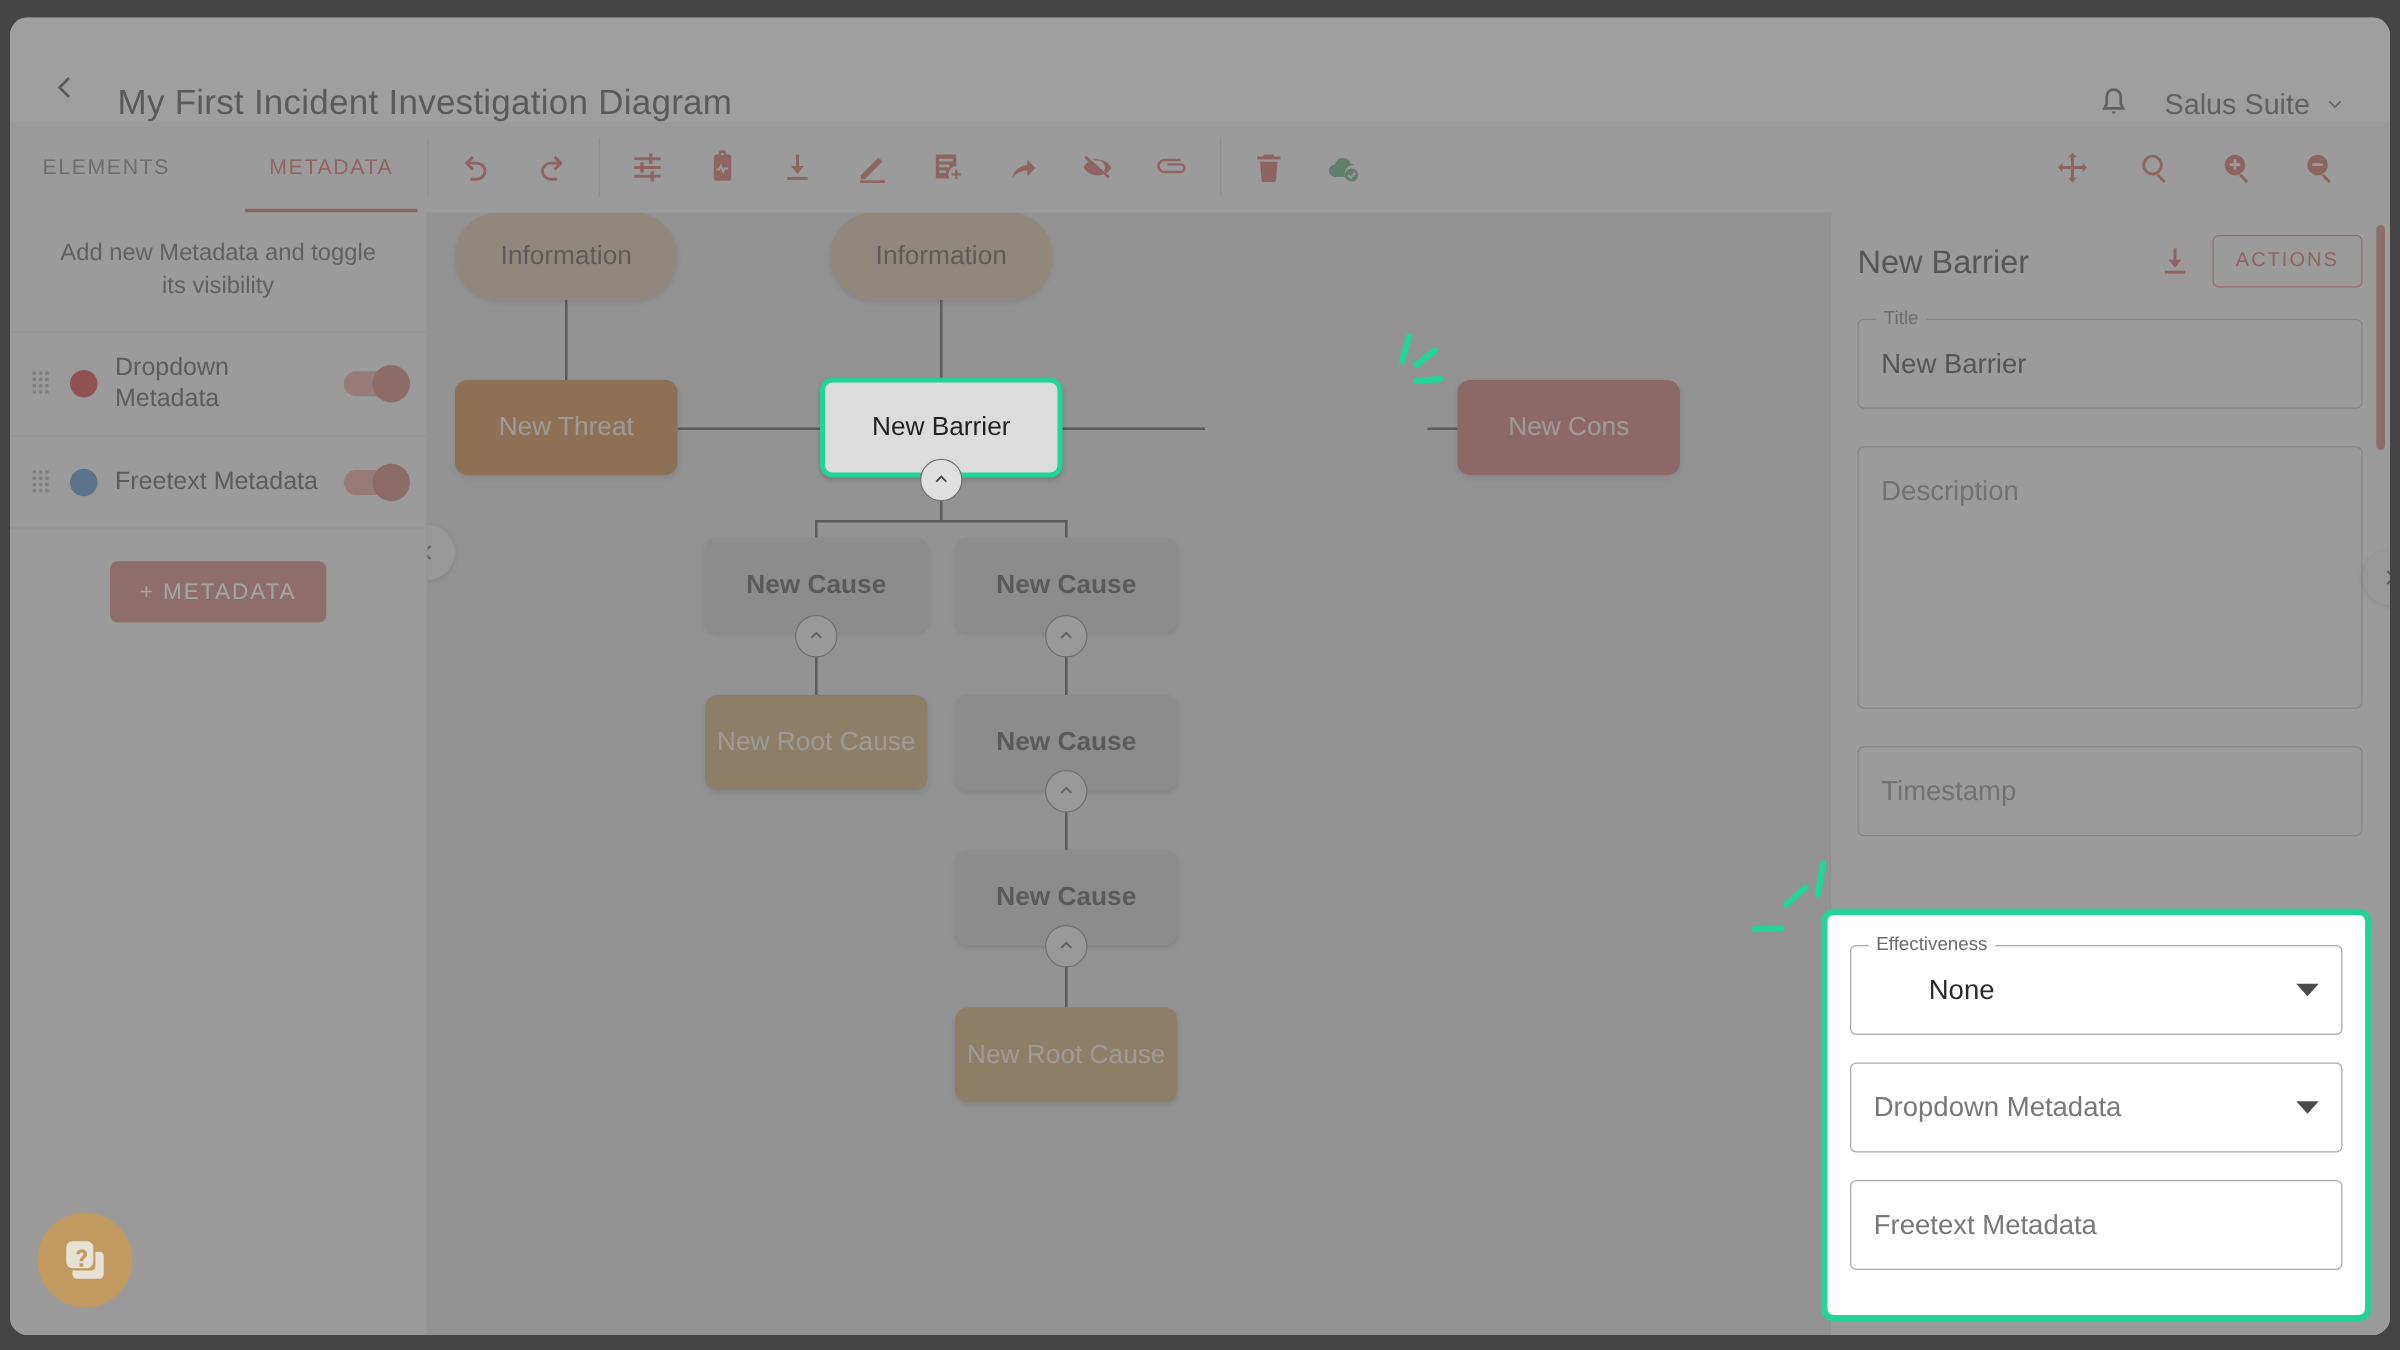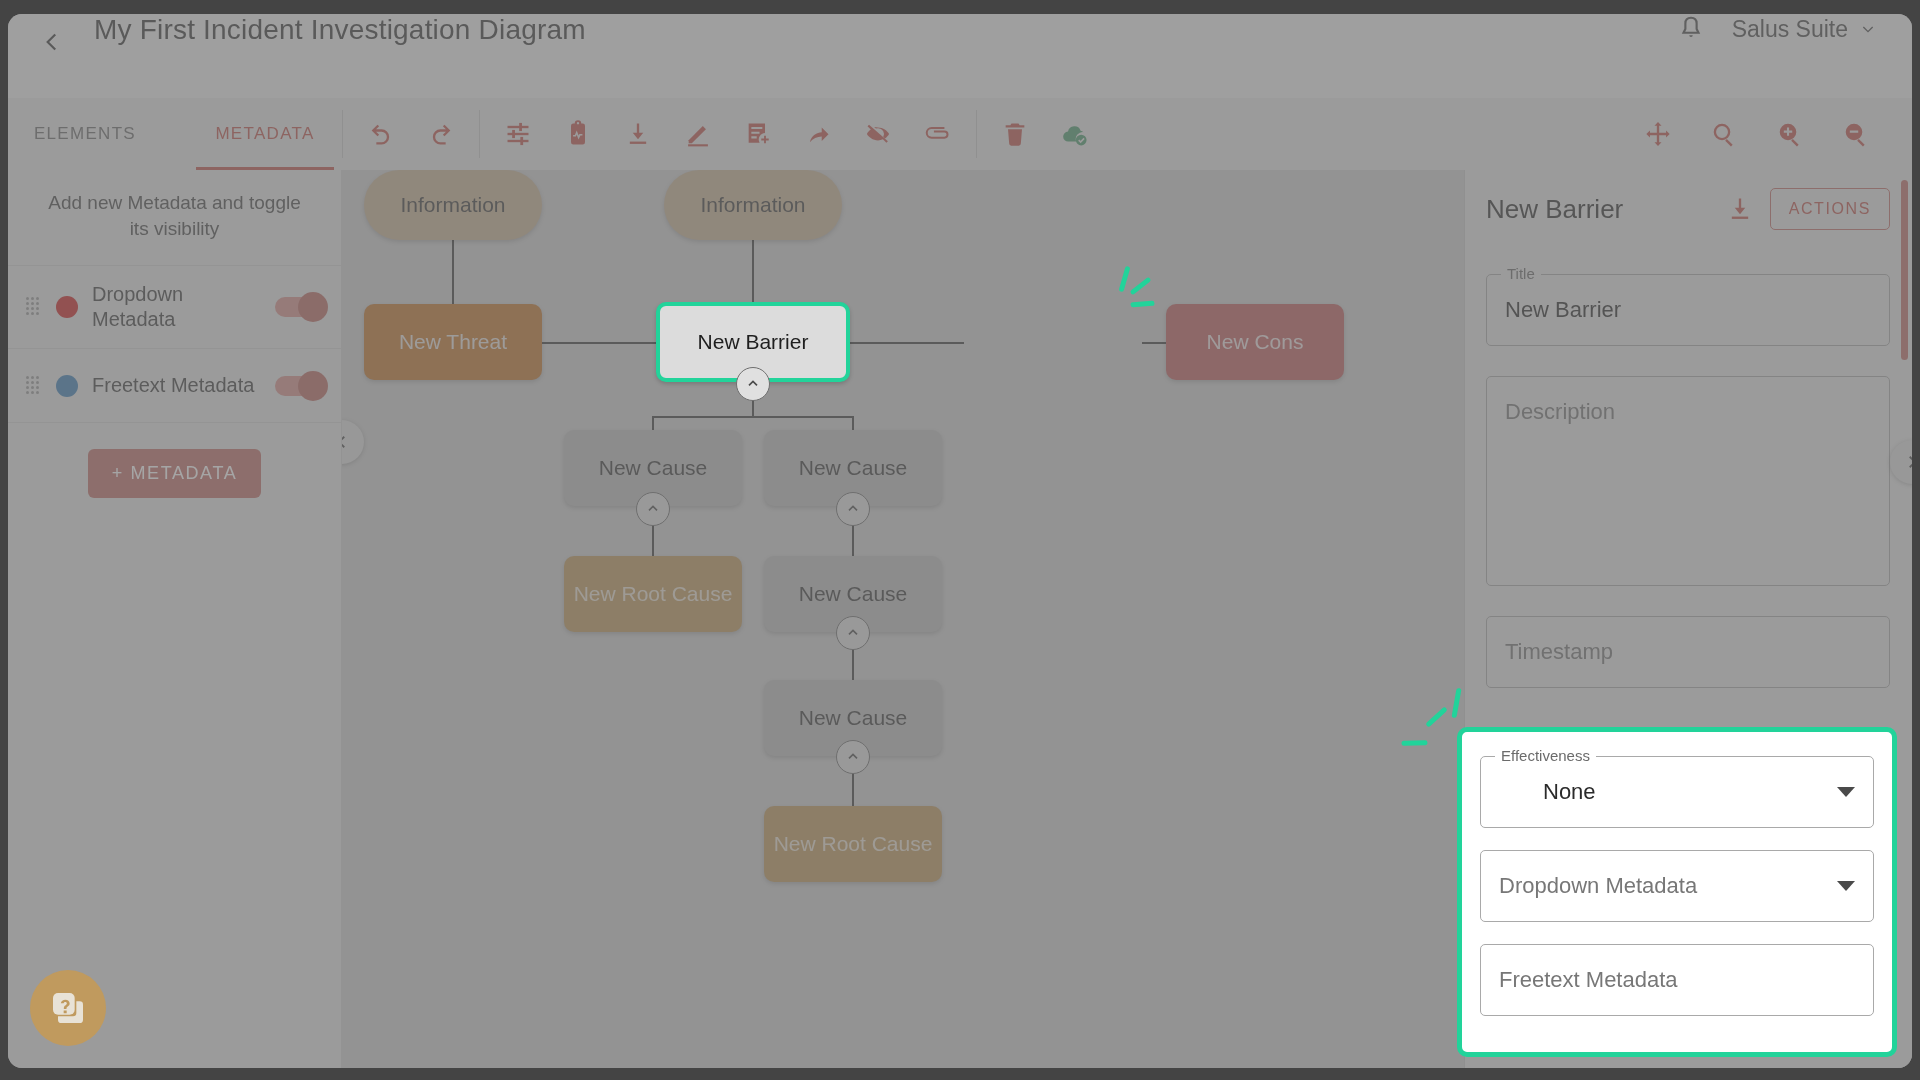--- a/index.html
+++ b/index.html
@@ -11,21 +11,21 @@
   
   .app {
     position:absolute; left:8px; top:14px; width:1904px; height:1054px;
     background:#d9d9d9; border-radius:14px; overflow:hidden;
   }
   
   .veil { position:absolute; inset:0; background:rgba(110,110,110,0.62); pointer-events:none; z-index:60;}
 
   
   .header { position:absolute; left:0; top:0; width:1904px; height:84px;
-            background:#efefef; display:flex; align-items:flex-start; }
+            background:#efefef; display:flex; align-items:flex-end; }
   .back-btn { width:56px; height:56px; margin-left:16px; display:flex; align-items:center;
               justify-content:center; color:#3c3c3c; font-size:30px; cursor:pointer; }
   .doc-title { font-size:28px; color:#3a3a3a; margin-left:14px; letter-spacing:.2px;}
   .header-right { margin-left:auto; display:flex; align-items:center; gap:26px; padding-right:36px;}
   .bell { width:30px; height:30px; cursor:pointer;}
   .suite { display:flex; align-items:center; gap:12px; font-size:23px; color:#4a4a4a; cursor:pointer;}
   .chev-dn { width:16px; height:16px; }
 
   
   .toolbar { position:absolute; left:0; top:84px; width:1904px; height:72px;
@@ -67,21 +67,21 @@
   .canvas { position:absolute; left:334px; top:156px; right:0; bottom:0;
             background:#cfcfcf; overflow:hidden; }
   .node { position:absolute; border-radius:10px; display:flex; align-items:center;
           justify-content:center; font-size:21px; box-shadow:0 2px 4px rgba(0,0,0,.18);
           cursor:pointer; text-align:right; }
   .node.info   { background:#c9b294; color:#3d3d3d; border-radius:46px; }
   .node.threat { background:#c2762f; color:#e9e4e0; }
   .node.barrier{ background:#dcdcdc; color:#1f1f1f; border:4px solid #22d39a; }
   .node.event  { background:#549a74; color:#e7eee9; }
   .node.conseq { background:#c06060; color:#efe3e3; }
-  .node.cause  { background:#bdbdbd; color:#3a3a3a; }
+  .node.cause  { background:#bdbdbd; color:#3a3a3a;font-weight:bold; }
   .node.root   { background:#c09a5e; color:#ece3d4; }
   .edge { position:absolute; background:#3d3d3d; }
   .edge.h { height:2px; } .edge.v { width:2px; }
   .knob { position:absolute; width:34px; height:34px; border-radius:50%; background:#e0e0e0;
           border:1.5px solid #6f6f6f; display:flex; align-items:center; justify-content:center;
           cursor:pointer; }
   .knob svg { width:16px; height:16px; stroke:#4a4a4a; fill:none; stroke-width:2.4; }
   .collapse-handle { position:absolute; width:44px; height:44px; border-radius:50%;
           background:#dcdcdc; box-shadow:0 1px 4px rgba(0,0,0,.22); display:flex;
           align-items:center; justify-content:center; cursor:pointer; z-index:8;}
@@ -397,21 +397,21 @@
       <div class="rp-title">New Barrier</div>
       <div class="rp-dl">
         <svg viewBox="0 0 24 24">
               <path d="M11 3h2v8h3.5L12 16.5 7.5 11H11V3z"></path>
               <rect x="5" y="18.5" width="14" height="2"></rect>
             </svg>
       </div>
       <button class="actions-btn">ACTIONS</button>
     </div>
 
-    <div class="field" style="margin-top:34px;">
+    <div class="field" style="margin-top:15px;">
       <span class="legend">Title</span>
       <div class="fld-val">New Barrier</div>
     </div>
 
     <div class="field fld-tall" style="margin-top:30px;">
       <div class="fld-ph">Description</div>
     </div>
 
     <div class="field" style="margin-top:30px;">
       <div class="fld-ph">Timestamp</div>

